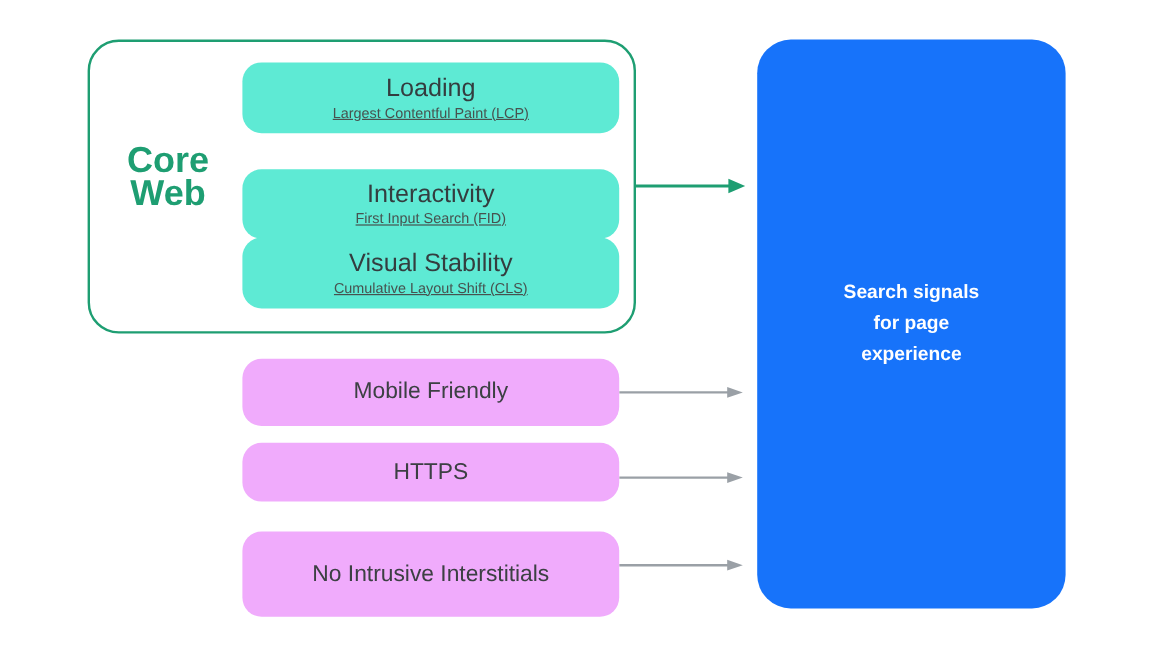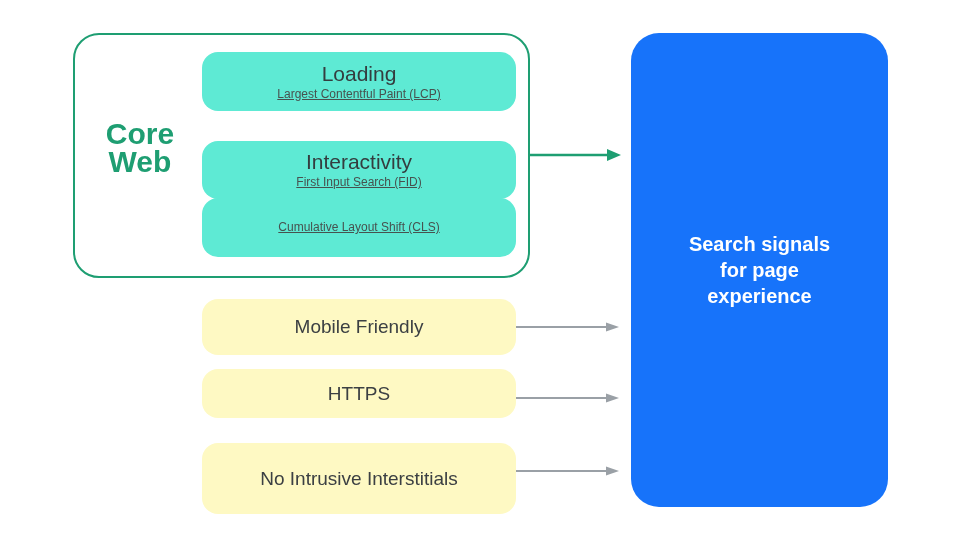--- a/index.html
+++ b/index.html
@@ -61,21 +61,21 @@
   }
   .metric-1 { top: 52px;  height: 59px; }
   .metric-2 { top: 125px; height: 58px; margin-top: 16px; }
   .metric-3 { top: 198px; height: 59px; }
 
   
   .signal-box {
     position: absolute;
     left: 202px;
     width: 314px;
-    background: #fef9c3;
+    background: #f0abfc;
     border-radius: 16px;
     display: flex;
     justify-content: center;
     align-items: center;
     color: #3C4043;
     font-size: 19px;
     text-align: center;
   }
   .signal-1 { top: 299px; height: 56px; }
   .signal-2 { top: 369px; height: 49px; }
@@ -87,21 +87,21 @@
     left: 631px; top: 33px;
     width: 257px; height: 474px;
     background: #1773FA;
     border-radius: 28px;
     display: flex;
     flex-direction: column;
     justify-content: center;
     align-items: center;
     text-align: center;
     color: #ffffff;
-    font-size: 20px;
+    font-size: 16px;
     font-weight: bold;
     line-height: 26px;
   }
   .target-box span { display: block; }
 
   
   .arrow { position: absolute; }
   .arrow-green { left: 530px; top: 145px; }
   .arrow-gray-1 { left: 516px; top: 319px; }
   .arrow-gray-2 { left: 516px; top: 390px; }
@@ -123,20 +123,21 @@
     <div class="metric-title">Loading</div>
     <div class="metric-subtitle">Largest Contentful Paint (LCP)</div>
   </div>
 
   <div class="metric-box metric-2">
     <div class="metric-title">Interactivity</div>
     <div class="metric-subtitle">First Input Search (FID)</div>
   </div>
 
   <div class="metric-box metric-3">
+    <div class="metric-title">Visual Stability</div>
     <div class="metric-subtitle">Cumulative Layout Shift (CLS)</div>
   </div>
 
   <div class="signal-box signal-1">
     <span>Mobile Friendly</span>
   </div>
   <div class="signal-box signal-2">
     <span>HTTPS</span>
   </div>
   <div class="signal-box signal-3">

